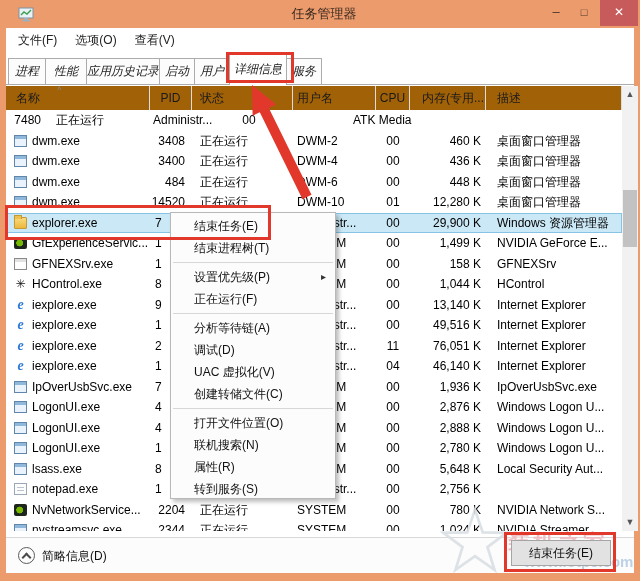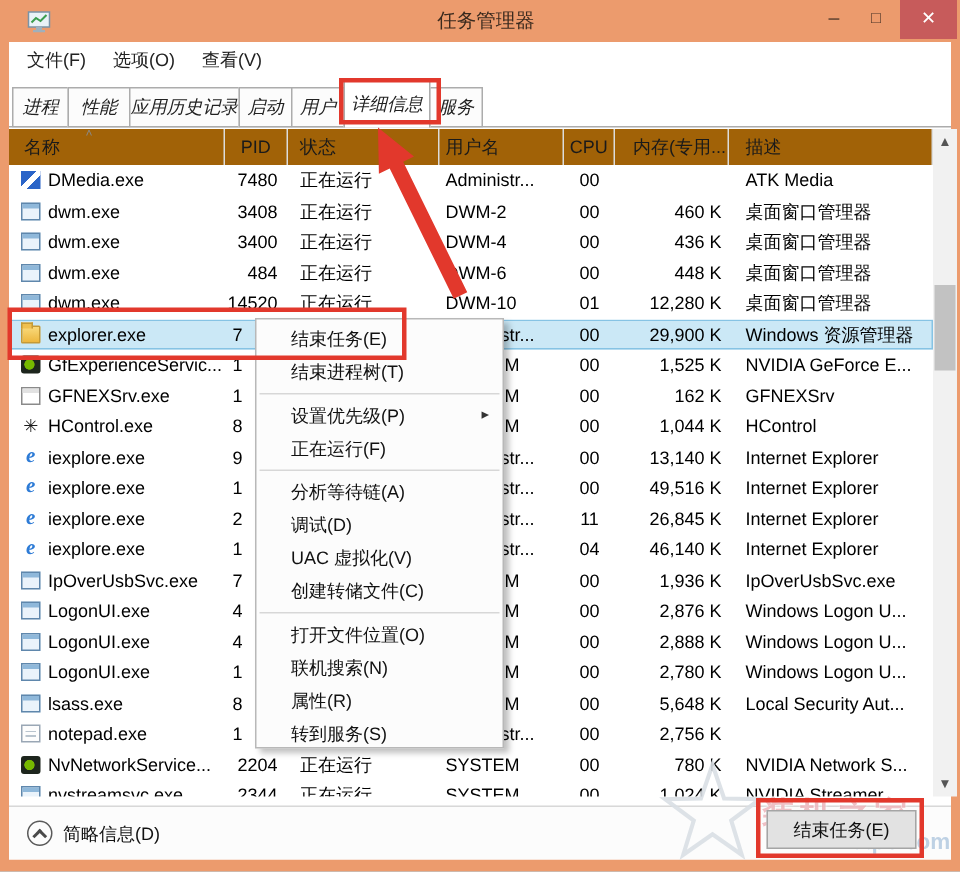--- a/index.html
+++ b/index.html
@@ -147,24 +147,20 @@
       <div class="th" style="width: 101px; padding-left: 8px;">状态</div>
       <div class="th" style="width: 83px; padding-left: 4px;">用户名</div>
       <div class="th" style="width: 34px; text-align: center;">CPU</div>
       <div class="th" style="width: 76px; padding-left: 12px;">内存(专用...</div>
       <div class="th" style="width: 136px; padding-left: 11px;">描述</div>
     </div>
   <div class="sortmark">˄</div>
 
   <div class="tbody">
       <div class="row" style="top: 0px;">
-        <div class="cell c-name" style="width: 144px;">
-          <span class="ic ic-atk"></span>
-          <span>DMedia.exe</span>
-        </div>
         <div class="cell c-pid" style="width: 42px;">7480</div>
         <div class="cell c-status" style="width: 101px;">正在运行</div>
         <div class="cell c-user" style="width: 83px;">Administr...</div>
         <div class="cell c-cpu" style="width: 34px;">00</div>
         <div class="cell c-mem" style="width: 76px; margin-top: 30px;">812 K</div>
         <div class="cell c-desc" style="width: 136px;">ATK Media</div>
       </div>
       <div class="row" style="top: 20.5px;">
         <div class="cell c-name" style="width: 144px;">
           <span class="ic ic-win"></span>
@@ -227,33 +223,33 @@
       </div>
       <div class="row" style="top: 123px;">
         <div class="cell c-name" style="width: 144px;">
           <span class="ic ic-nv"></span>
           <span>GfExperienceServic...</span>
         </div>
         <div class="cell c-pid partial" style="width: 42px;">1</div>
         <div class="cell c-status" style="width: 101px;">正在运行</div>
         <div class="cell c-user" style="width: 83px;">SYSTEM</div>
         <div class="cell c-cpu" style="width: 34px;">00</div>
-        <div class="cell c-mem" style="width: 76px;">1,525 K</div>
+        <div class="cell c-mem" style="width: 76px;">1,499 K</div>
         <div class="cell c-desc" style="width: 136px;">NVIDIA GeForce E...</div>
       </div>
       <div class="row" style="top: 143.5px;">
         <div class="cell c-name" style="width: 144px;">
           <span class="ic ic-whitewin"></span>
           <span>GFNEXSrv.exe</span>
         </div>
         <div class="cell c-pid partial" style="width: 42px;">1</div>
         <div class="cell c-status" style="width: 101px;">正在运行</div>
         <div class="cell c-user" style="width: 83px;">SYSTEM</div>
         <div class="cell c-cpu" style="width: 34px;">00</div>
-        <div class="cell c-mem" style="width: 76px;">162 K</div>
+        <div class="cell c-mem" style="width: 76px;">158 K</div>
         <div class="cell c-desc" style="width: 136px;">GFNEXSrv</div>
       </div>
       <div class="row" style="top: 164px;">
         <div class="cell c-name" style="width: 144px;">
           <span class="ic ic-hc">✳</span>
           <span>HControl.exe</span>
         </div>
         <div class="cell c-pid partial" style="width: 42px;">8</div>
         <div class="cell c-status" style="width: 101px;">正在运行</div>
         <div class="cell c-user" style="width: 83px;">SYSTEM</div>
@@ -287,21 +283,21 @@
       </div>
       <div class="row" style="top: 225.5px;">
         <div class="cell c-name" style="width: 144px;">
           <span class="ic ic-ie">e</span>
           <span>iexplore.exe</span>
         </div>
         <div class="cell c-pid partial" style="width: 42px;">2</div>
         <div class="cell c-status" style="width: 101px;">正在运行</div>
         <div class="cell c-user" style="width: 83px;">Administr...</div>
         <div class="cell c-cpu" style="width: 34px;">11</div>
-        <div class="cell c-mem" style="width: 76px;">26,845 K</div>
+        <div class="cell c-mem" style="width: 76px;">76,051 K</div>
         <div class="cell c-desc" style="width: 136px;">Internet Explorer</div>
       </div>
       <div class="row" style="top: 246px;">
         <div class="cell c-name" style="width: 144px;">
           <span class="ic ic-ie">e</span>
           <span>iexplore.exe</span>
         </div>
         <div class="cell c-pid partial" style="width: 42px;">1</div>
         <div class="cell c-status" style="width: 101px;">正在运行</div>
         <div class="cell c-user" style="width: 83px;">Administr...</div>

